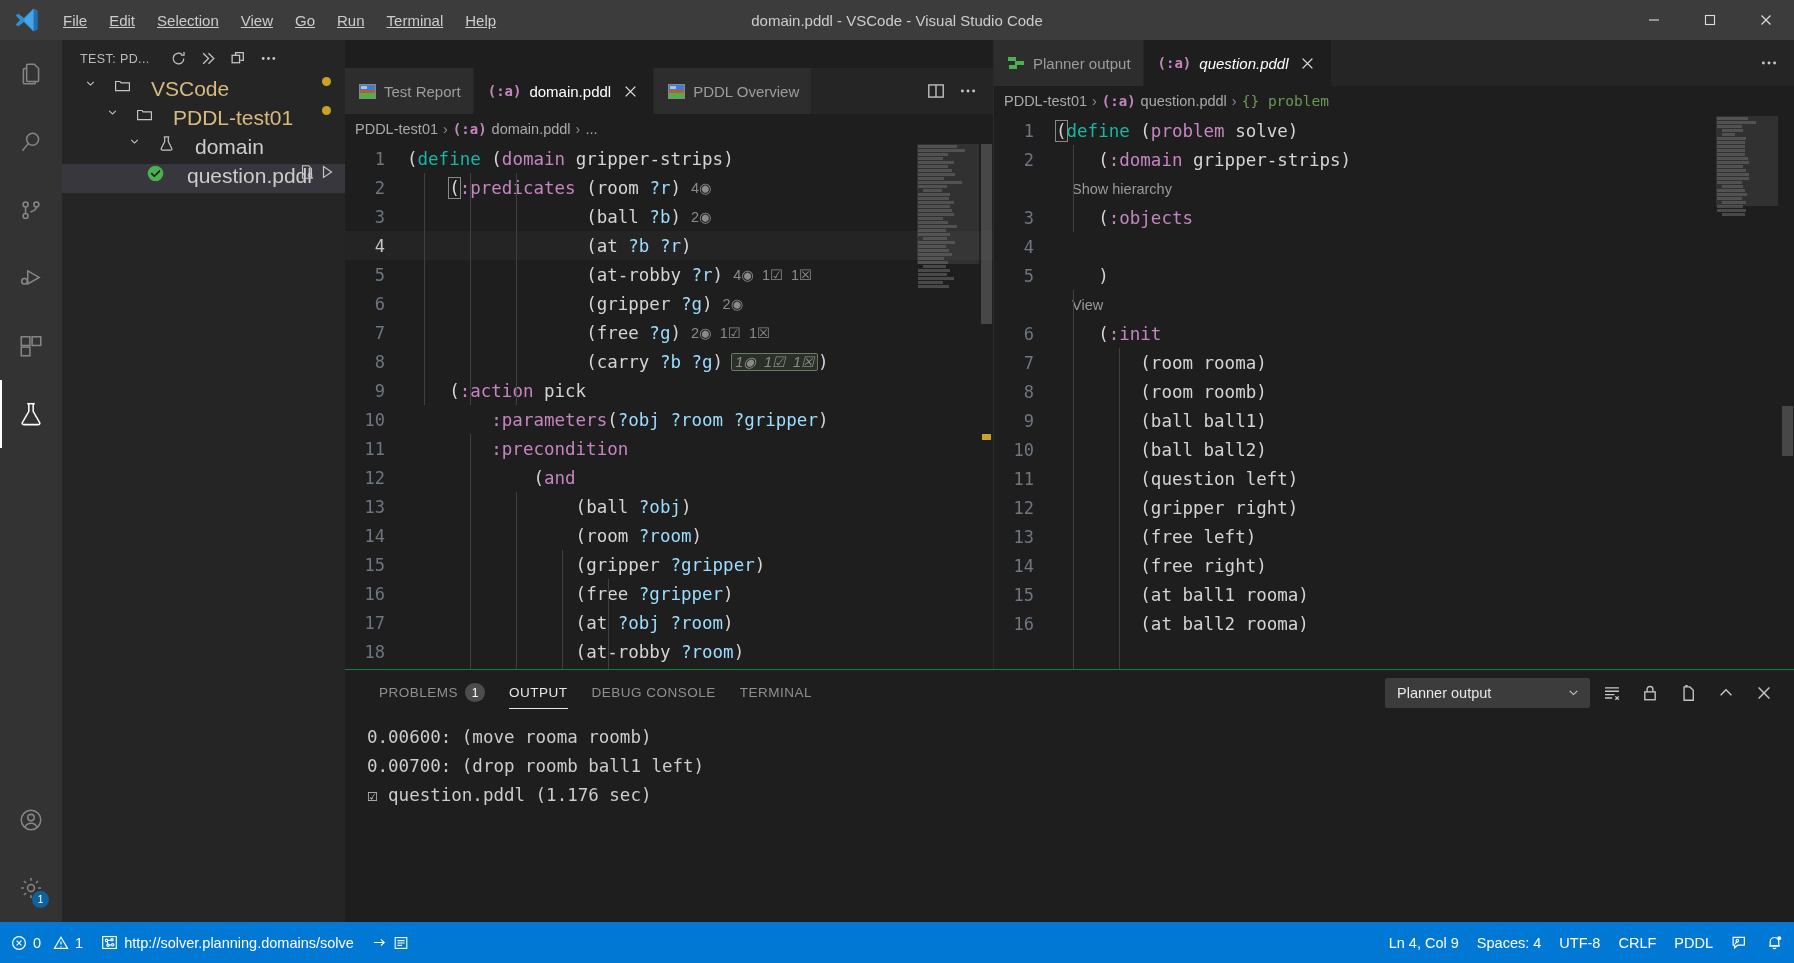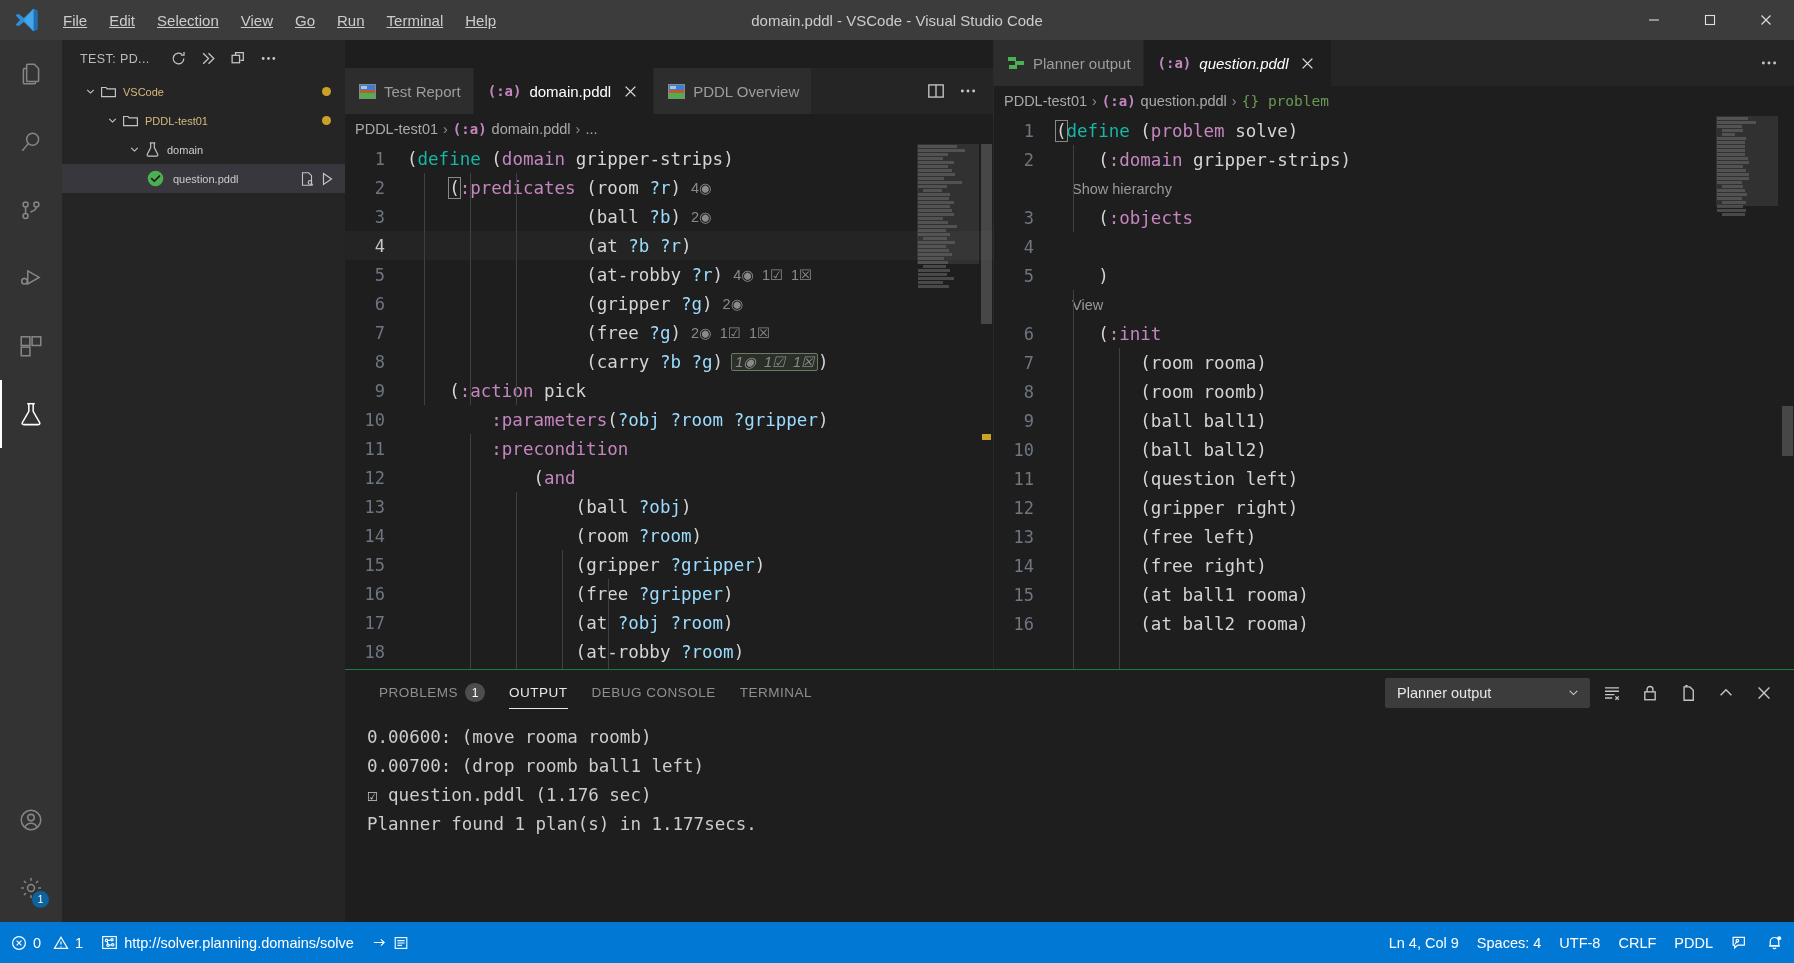--- a/index.html
+++ b/index.html
@@ -56,22 +56,22 @@
 
   
   #sidebar { width:283px; background:#252526; flex:0 0 283px; display:flex; flex-direction:column; }
   #sb-header {
     height:37px; display:flex; align-items:center; padding:0 8px 0 18px;
     font-size:12.5px; letter-spacing:.4px; color:#bbbbbb; text-transform:uppercase;
   }
   #sb-title { flex:0 0 auto; margin-right:14px; font-size:12.5px; }
   .sb-act { width:30px; height:28px; display:flex; align-items:center; justify-content:center; color:#c5c5c5; cursor:pointer; }
   .tree-row {
-    height:29px; display:flex; align-items:center; font-size:11px; color:#cccccc;
-    padding-left:4px; position:relative; cursor:pointer; white-space:nowrap;
+    height:29px; display:flex; align-items:flex-start; font-size:21px; color:#cccccc;
+    padding-left:4px; position:relative; cursor:pointer; white-space:nowrap;gap:14px;
   }
   .tree-row.selected { background:#37373d; }
   .chev { width:20px; display:flex; align-items:center; justify-content:center; color:#cccccc; }
   .folder-ico { margin-right:6px; display:flex; align-items:center; color:#c5c5c5; }
   .tree-label.folder { color:#d7ba7d; }
   .tree-dot { position:absolute; right:14px; width:9px; height:9px; border-radius:50%; background:#c9a227; }
   .row-actions { position:absolute; right:10px; display:flex; gap:4px; align-items:center; color:#c5c5c5; }
 
   
   #editor-area { flex:1; display:flex; flex-direction:column; min-width:0; }
@@ -670,21 +670,20 @@
             <svg width="18" height="18" viewBox="0 0 16 16" fill="none" stroke="currentColor" stroke-width="1.3">
                 <path d="M3.2 3.2l9.6 9.6M12.8 3.2l-9.6 9.6"></path>
               </svg>
           </div>
         </div>
       </div>
       <div id="panel-body">
           <div>0.00600: (move rooma roomb)</div>
           <div>0.00700: (drop roomb ball1 left)</div>
           <div>☑ question.pddl (1.176 sec)</div>
-          <div>Planner found 1 plan(s) in 1.177secs.</div>
         </div>
     </div>
   </div>
 </div>
 
 <div id="statusbar">
   <div class="sb-item">
     <span>
       <svg width="16" height="16" viewBox="0 0 16 16" fill="none" stroke="#fff" stroke-width="1.2">
         <circle cx="8" cy="8" r="6.4"></circle>

